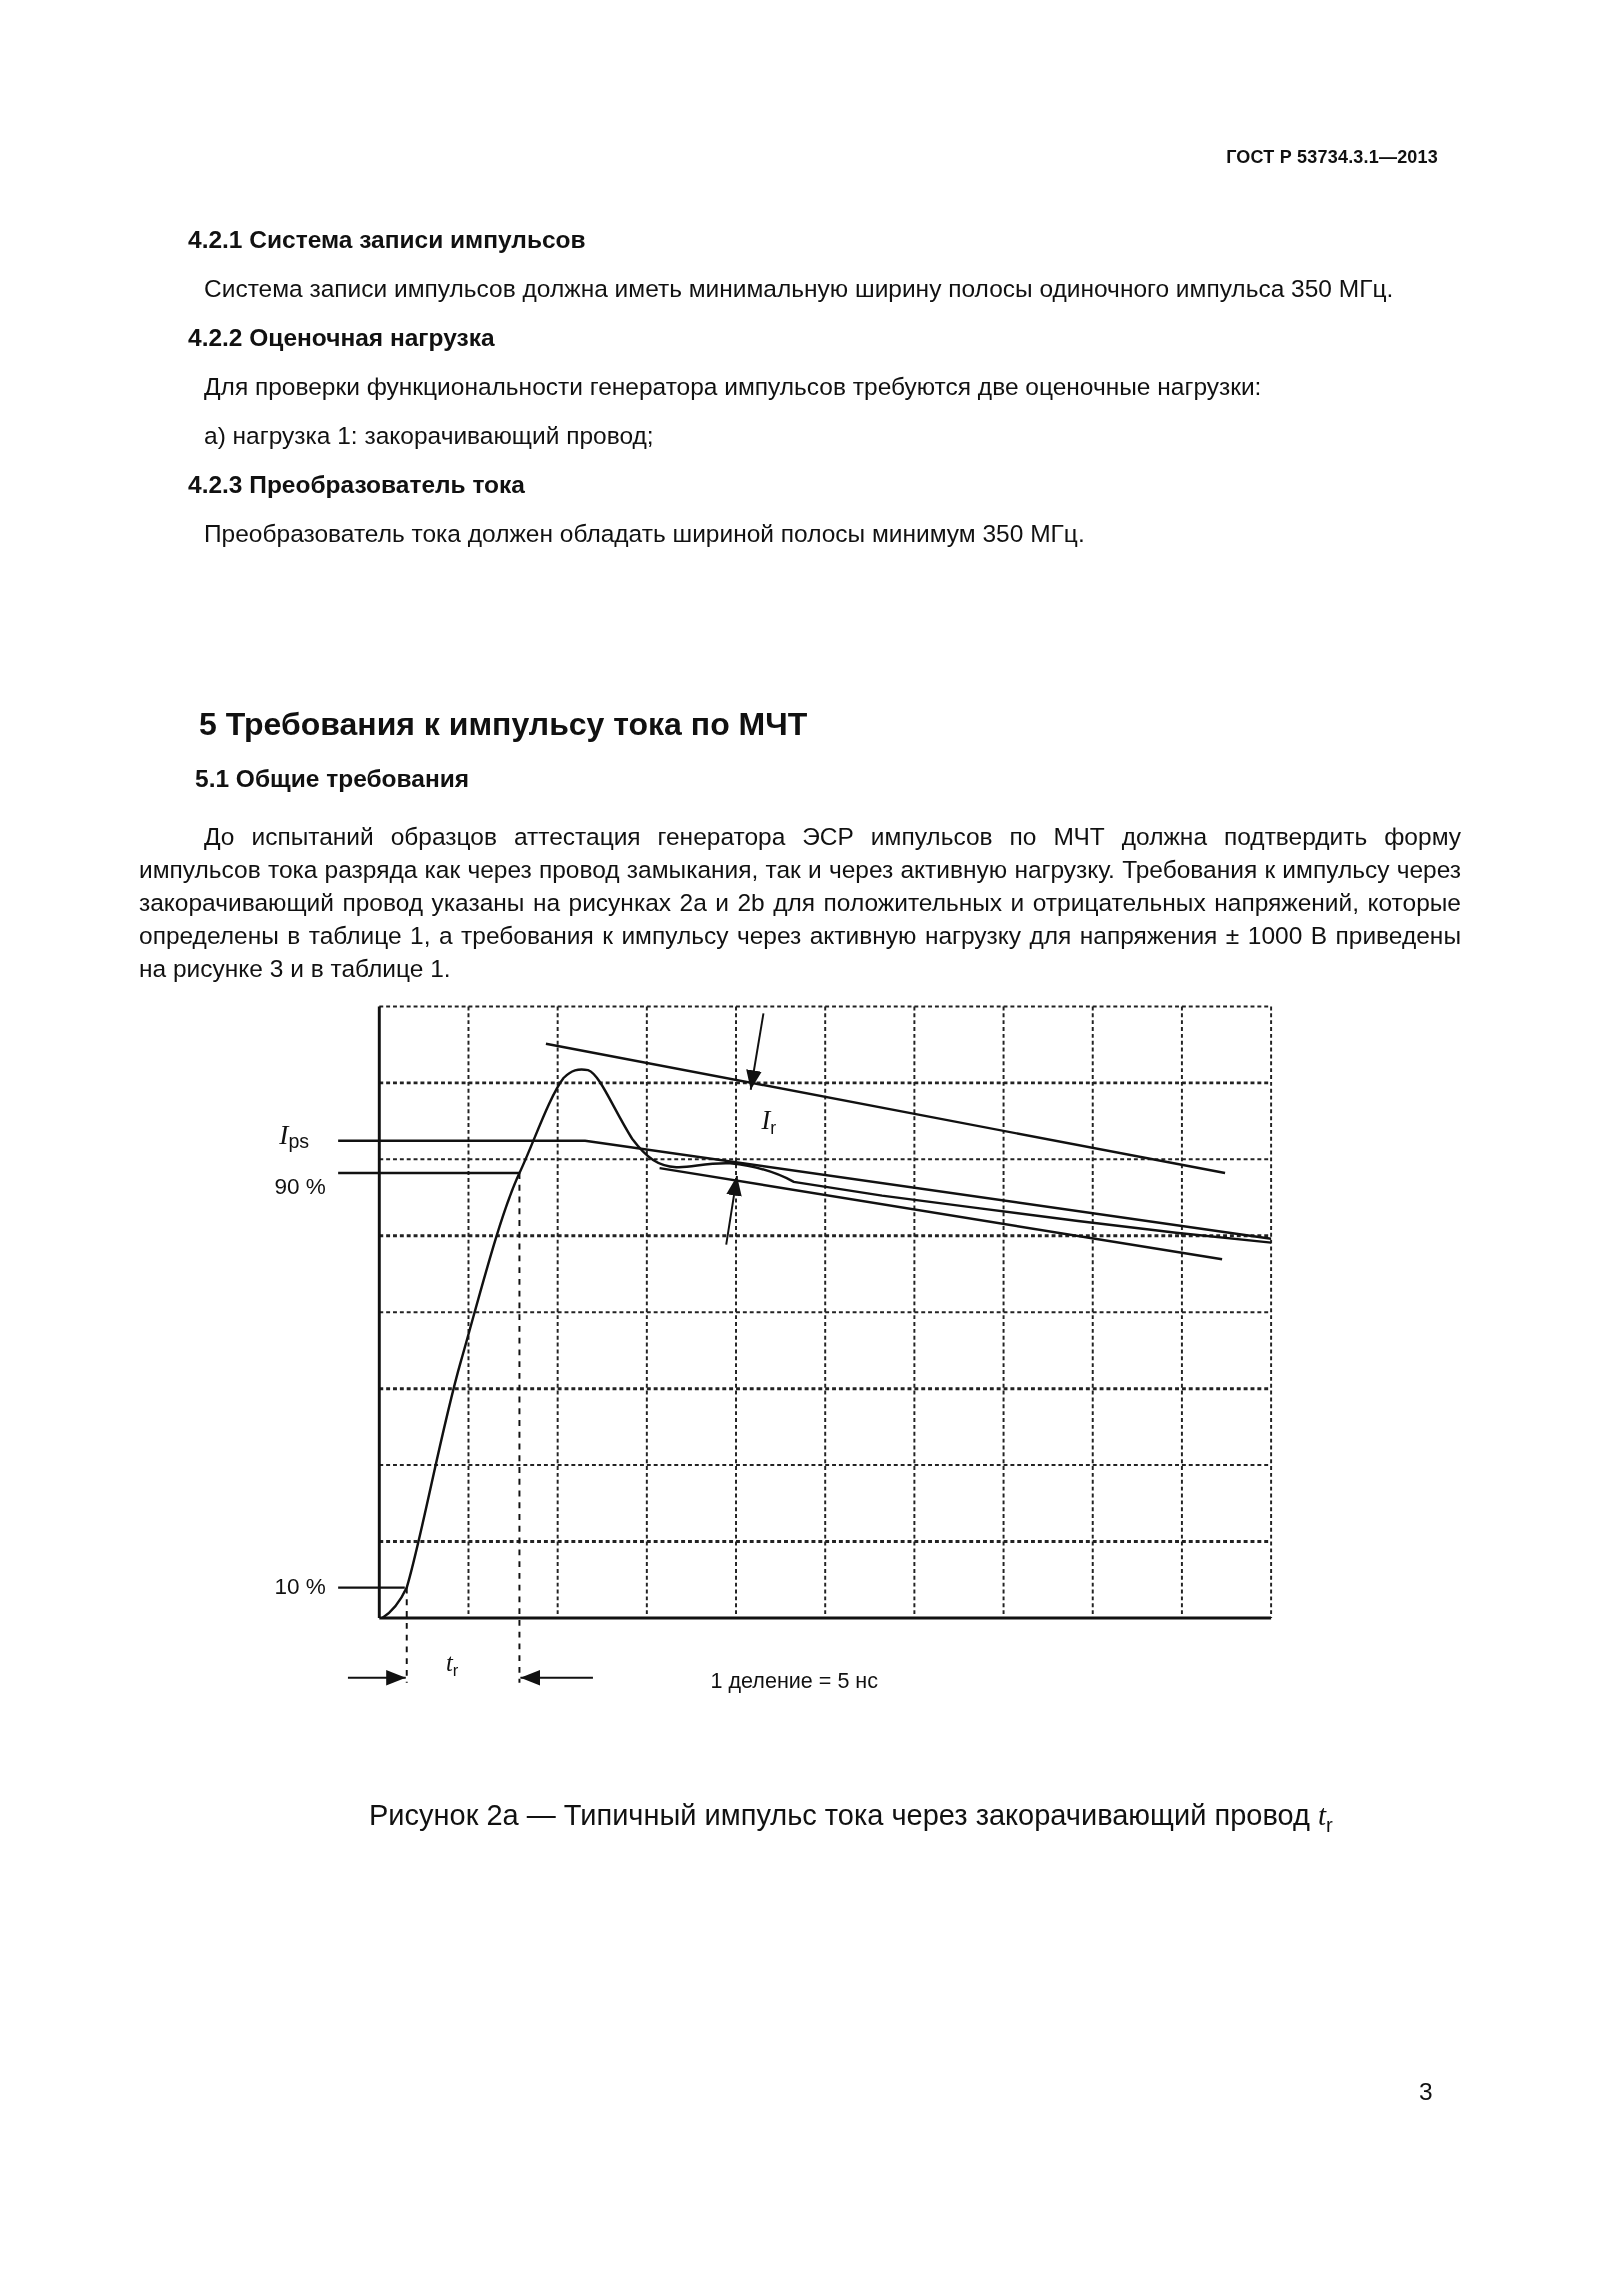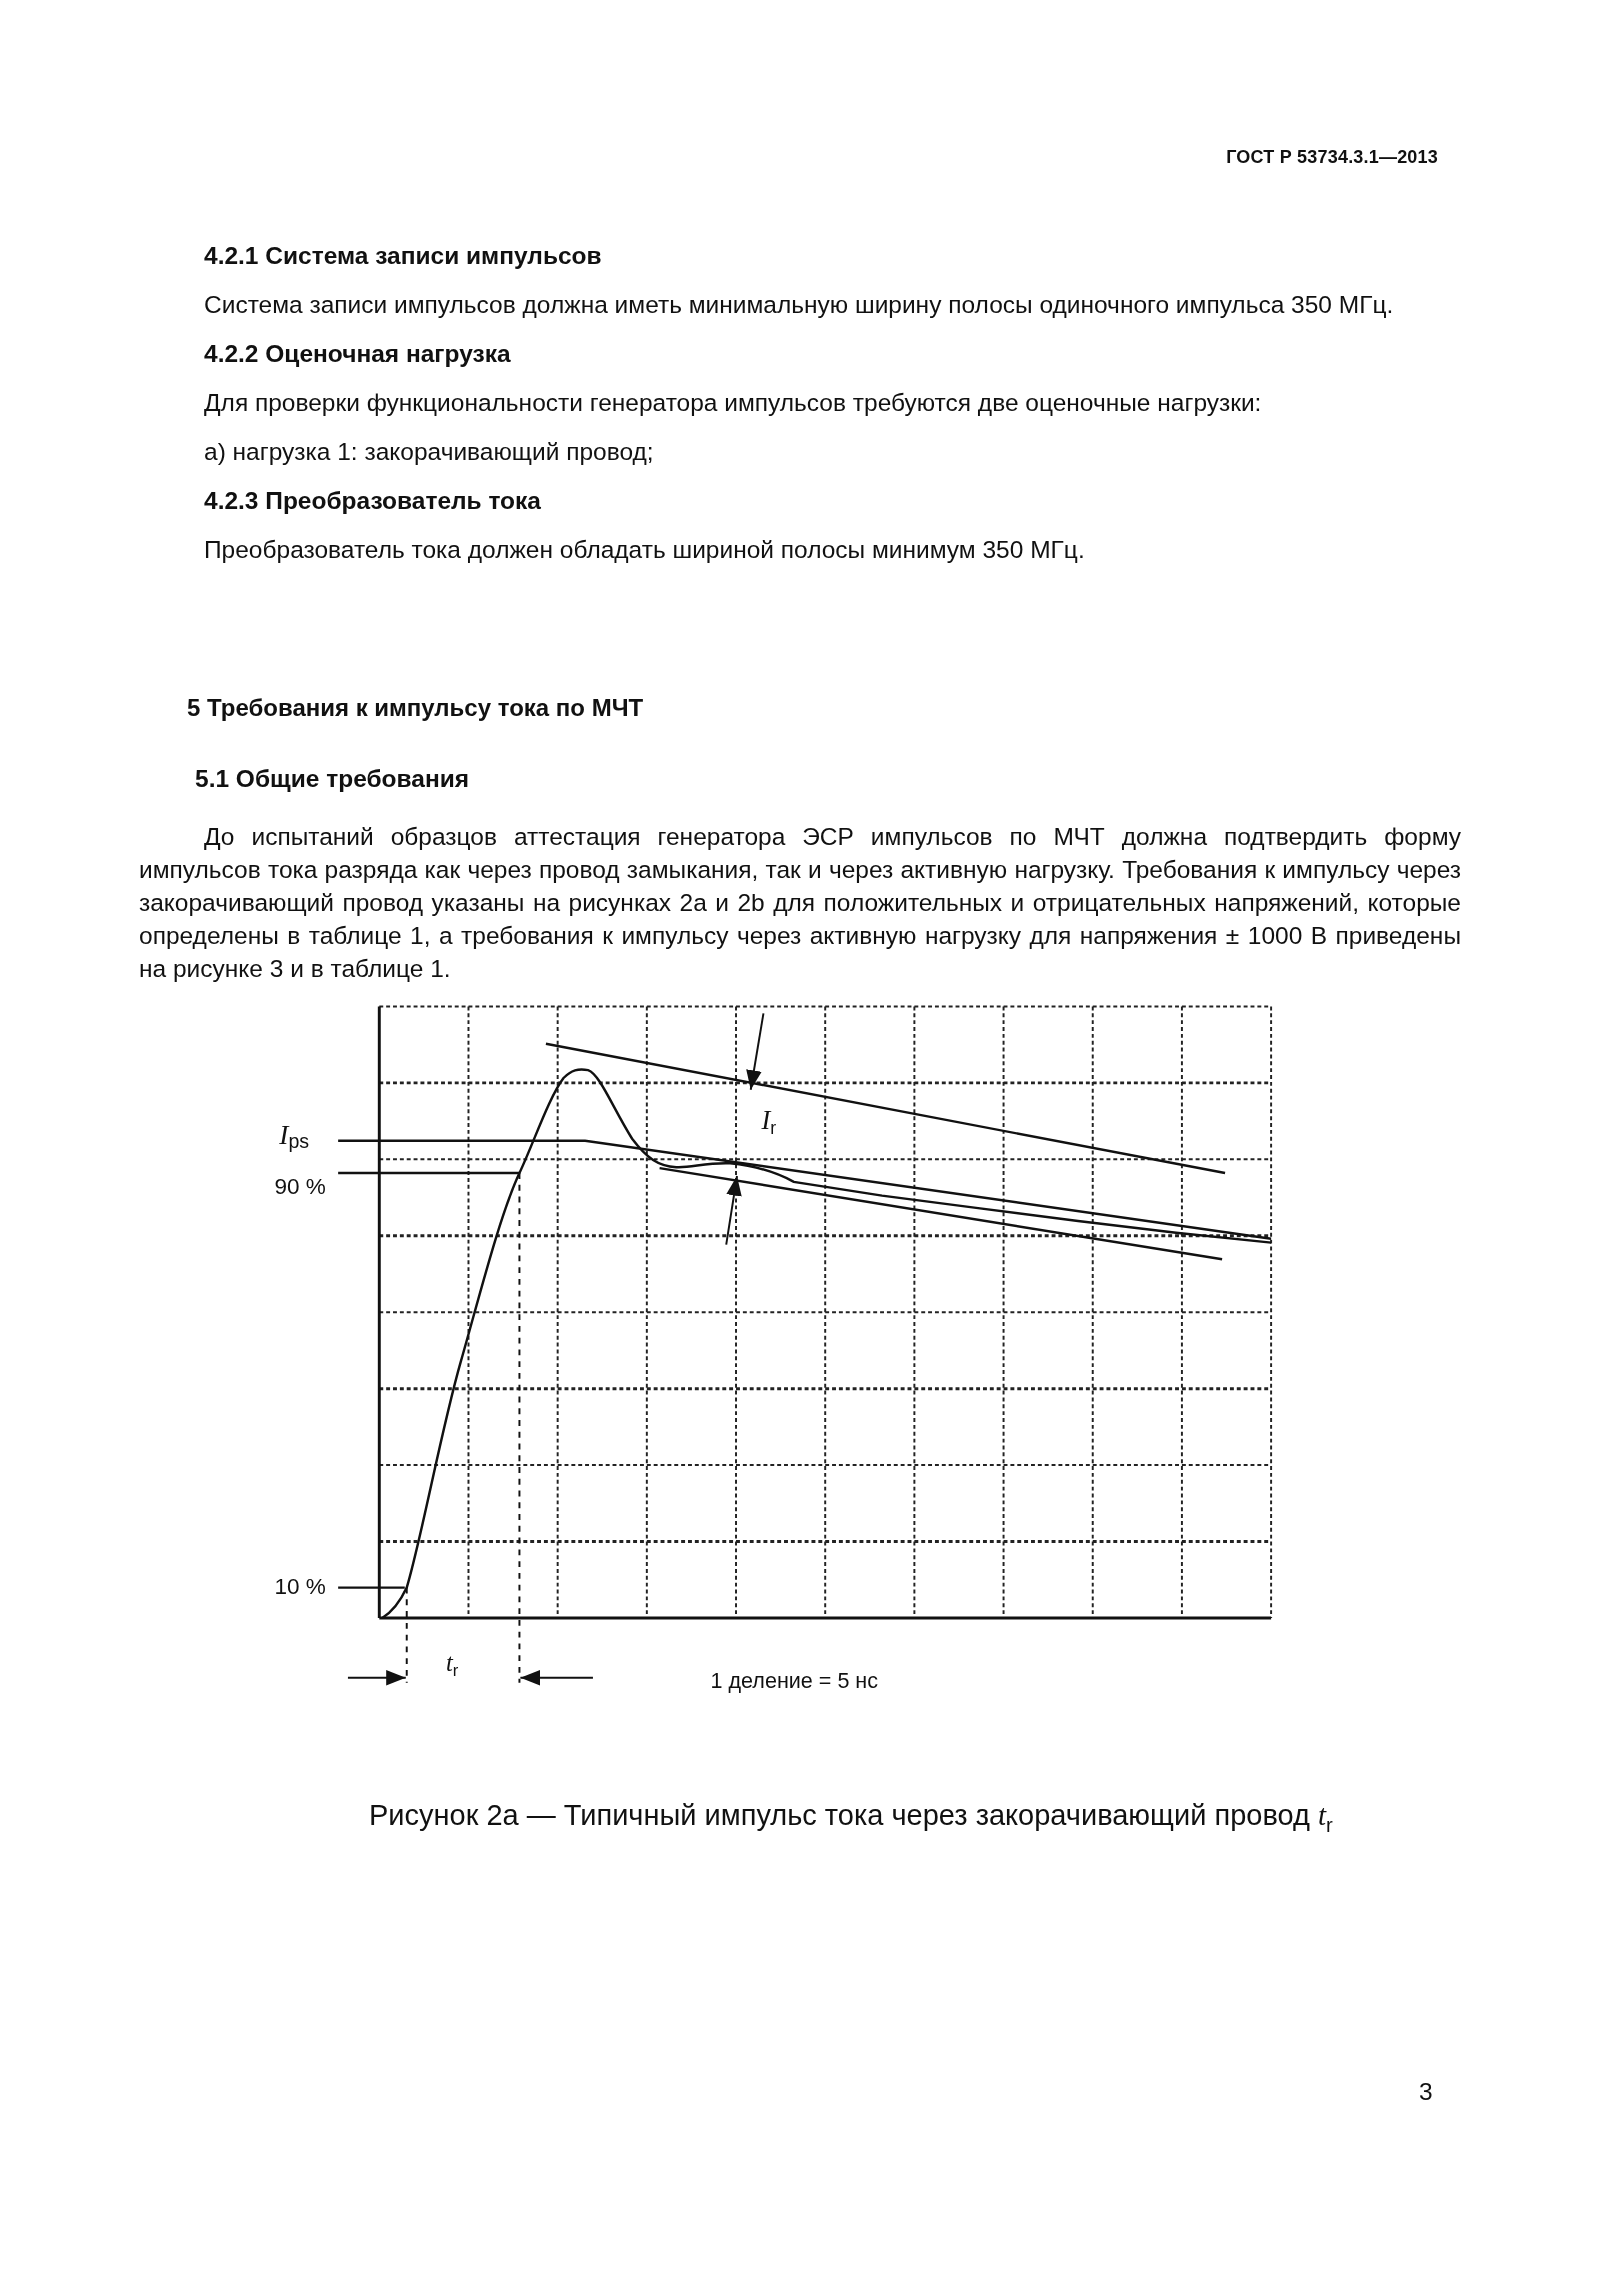--- a/index.html
+++ b/index.html
@@ -1,22 +1,22 @@
 <!DOCTYPE html>
 <html><head>
 <meta charset="utf-8">
 <style>
   html, body { margin: 0; padding: 0; background: #ffffff; }
   body { width: 1621px; height: 2293px; position: relative; overflow: hidden;
          font-family: "Liberation Sans", sans-serif; color: #111; }
   .page-header { position: absolute; top: 147px; right: 183px; font-weight: bold; font-size: 18px; letter-spacing: 0.2px; }
   .text-block { position: absolute; left: 123px; width: 1322px; font-size: 24.5px; line-height: 33px; }
   .indent { text-indent: 65px; margin: 16px; text-align: justify; }
-  .h3 { font-weight: bold; margin: 16px; text-indent: 65px; }
-  .h2 { position: absolute; left: 187px; top: 694px; font-weight: bold; font-size: 24px; margin: 0; }
+  .h3 { font-weight: bold; margin: 0; text-indent: 65px; }
+  .h2 { position: absolute; left: 187px; top: 694px; font-weight: bold; font-size: 32px; margin: 12px; }
   .h51 { position: absolute; left: 187px; top: 757px; font-weight: bold; font-size: 24.5px; margin: 8px; }
   .para51 { position: absolute; left: 123px; top: 804px; width: 1322px; font-size: 24.5px; line-height: 33px; }
   .figure { position: absolute; left: 0; top: 0; width: 1425px; height: 1813px; pointer-events: none; }
   .figure svg { position: absolute; left: 0; top: 0; }
   .caption { position: absolute; left: 369px; top: 1799px; font-size: 29px; }
   .page-number { position: absolute; left: 1419px; top: 2078px; font-size: 24.5px; }
   sub.r { font-size: 70%; }
 </style>
 </head>
 <body>

